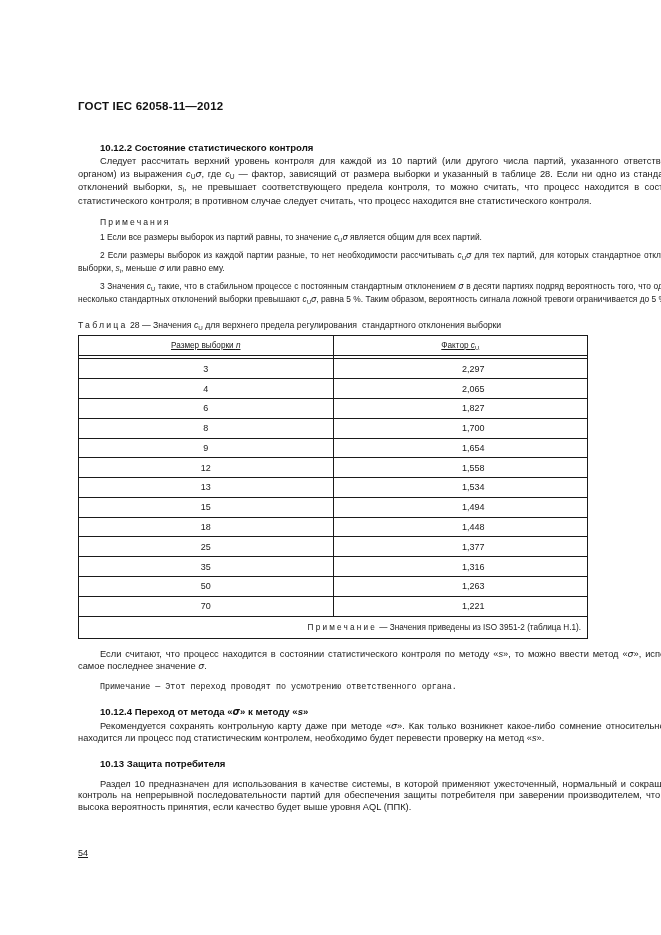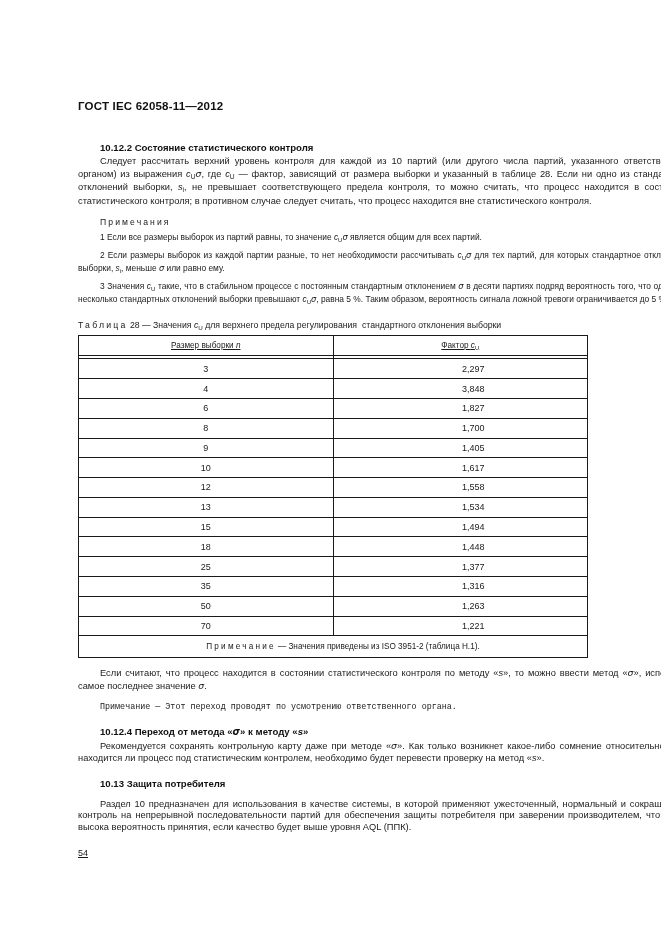--- a/index.html
+++ b/index.html
@@ -113,21 +113,21 @@
     color: #1a1a1a;
   }
   table.t28 td.cell:last-child { border-right: none; padding-left: 28px; }
   table.t28 tr:last-child td.cell { border-bottom: none; }
   table.t28 td.footnote {
     font-size: 8.2px;
     padding: 6px 6px 6px 26px;
     border-bottom: none;
     border-right: none;
     color: #1a1a1a;
-    text-align: center;
+    text-align: right;
   }
   table.t28 tr.footrow td { border-top: 1.1px solid #1a1a1a; }
   .footnote .sp { letter-spacing: 2.2px; }
   .gap-b { height: 9px; }
   .gap-c { height: 13px; }
 
   .page-num {
     position: absolute;
     left: 78px;
     top: 848px;
@@ -174,37 +174,33 @@
             <td></td>
           </tr>
       </thead>
       <tbody>
         <tr>
             <td class="cell">3</td>
             <td class="cell">2,297</td>
           </tr>
         <tr>
             <td class="cell">4</td>
-            <td class="cell">3,848</td>
+            <td class="cell">2,065</td>
           </tr>
         <tr>
             <td class="cell">6</td>
             <td class="cell">1,827</td>
           </tr>
         <tr>
             <td class="cell">8</td>
             <td class="cell">1,700</td>
           </tr>
         <tr>
             <td class="cell">9</td>
-            <td class="cell">1,405</td>
-          </tr>
-        <tr>
-            <td class="cell">10</td>
-            <td class="cell">1,617</td>
+            <td class="cell">1,654</td>
           </tr>
         <tr>
             <td class="cell">12</td>
             <td class="cell">1,558</td>
           </tr>
         <tr>
             <td class="cell">13</td>
             <td class="cell">1,534</td>
           </tr>
         <tr>

